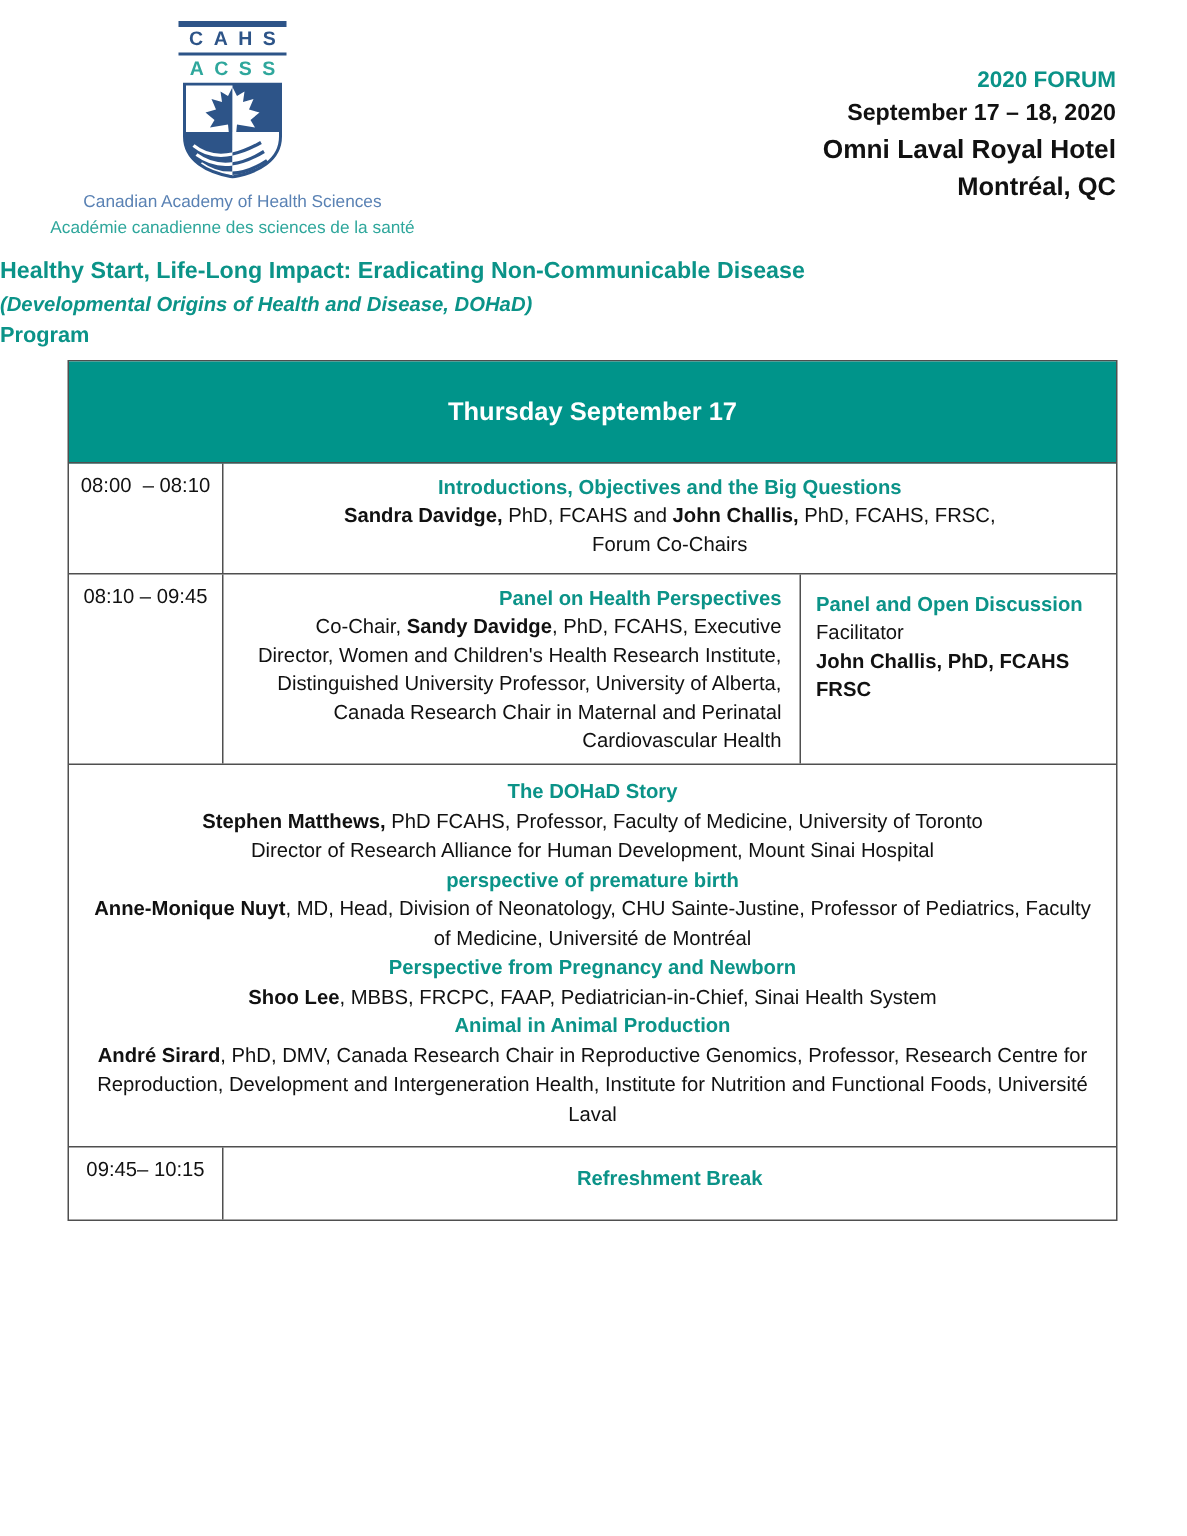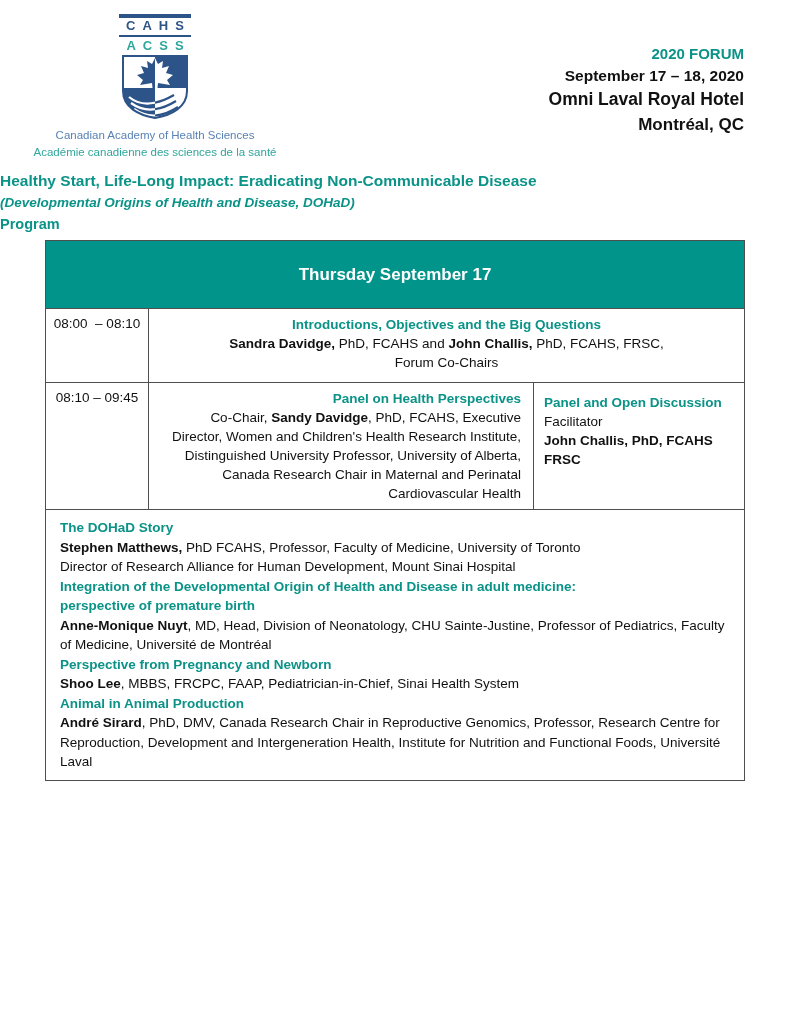--- a/index.html
+++ b/index.html
@@ -58,21 +58,21 @@
     padding-top:7px;text-align:center;white-space:pre;color:#111;
   }
   .cell{flex:1;padding:6px 10px;line-height:19px;}
   .cell.center{text-align:center;}
   .cell.left{text-align:right;padding-left:12px;padding-right:12px;}
   .side-cell{flex:0 0 211px;width:211px;border-left:1px solid var(--border);padding:10px 8px 6px 10px;line-height:19px;}
   .row-intro{min-height:74px;}
   .row-panel{min-height:102px;}
   .row-talks{min-height:255px;}
   .row-break{min-height:48px;}
-  .talks-cell{flex:1;padding:8px 14px;line-height:19.5px;}
+  .talks-cell{flex:1;text-align:center;padding:8px 14px;line-height:19.5px;}
   .break-cell{flex:1;text-align:center;padding-top:13px;}
 
   .teal-b{color:var(--teal-text);font-weight:bold;}
   .b{font-weight:bold;color:#111;}
   .txt{color:#111;}
 </style>
 </head>
 <body>
 
 <div class="page">
@@ -161,25 +161,30 @@
         <div class="txt">Facilitator</div>
         <div class="b">John Challis, PhD, FCAHS FRSC</div>
       </div>
     </div>
 
     <div class="srow row-talks">
       <div class="talks-cell">
         <div class="teal-b">The DOHaD Story</div>
         <div><span class="b">Stephen Matthews,</span><span class="txt"> PhD FCAHS, Professor, Faculty of Medicine, University of Toronto</span></div>
         <div class="txt">Director of Research Alliance for Human Development, Mount Sinai Hospital</div>
-        <div class="teal-b">Integration of the Developmental Origin of Health and Disease in adult medicine:</div>
         <div class="teal-b">perspective of premature birth</div>
         <div><span class="b">Anne-Monique Nuyt</span><span class="txt">, MD, Head, Division of Neonatology, CHU Sainte-Justine, Professor of Pediatrics, Faculty of Medicine, Université de Montréal</span></div>
         <div class="teal-b">Perspective from Pregnancy and Newborn</div>
         <div><span class="b">Shoo Lee</span><span class="txt">, MBBS, FRCPC, FAAP, Pediatrician-in-Chief, Sinai Health System</span></div>
         <div class="teal-b">Animal in Animal Production</div>
         <div><span class="b">André Sirard</span><span class="txt">, PhD, DMV, Canada Research Chair in Reproductive Genomics, Professor, Research Centre for Reproduction, Development and Intergeneration Health, Institute for Nutrition and Functional Foods, Université Laval</span></div>
       </div>
     </div>
 
+    <div class="srow row-break">
+      <div class="time-cell">09:45– 10:15</div>
+      <div class="break-cell">
+        <span class="teal-b">Refreshment Break</span>
+      </div>
+    </div>
 
   </div>
 </div>
 
 </body></html>

